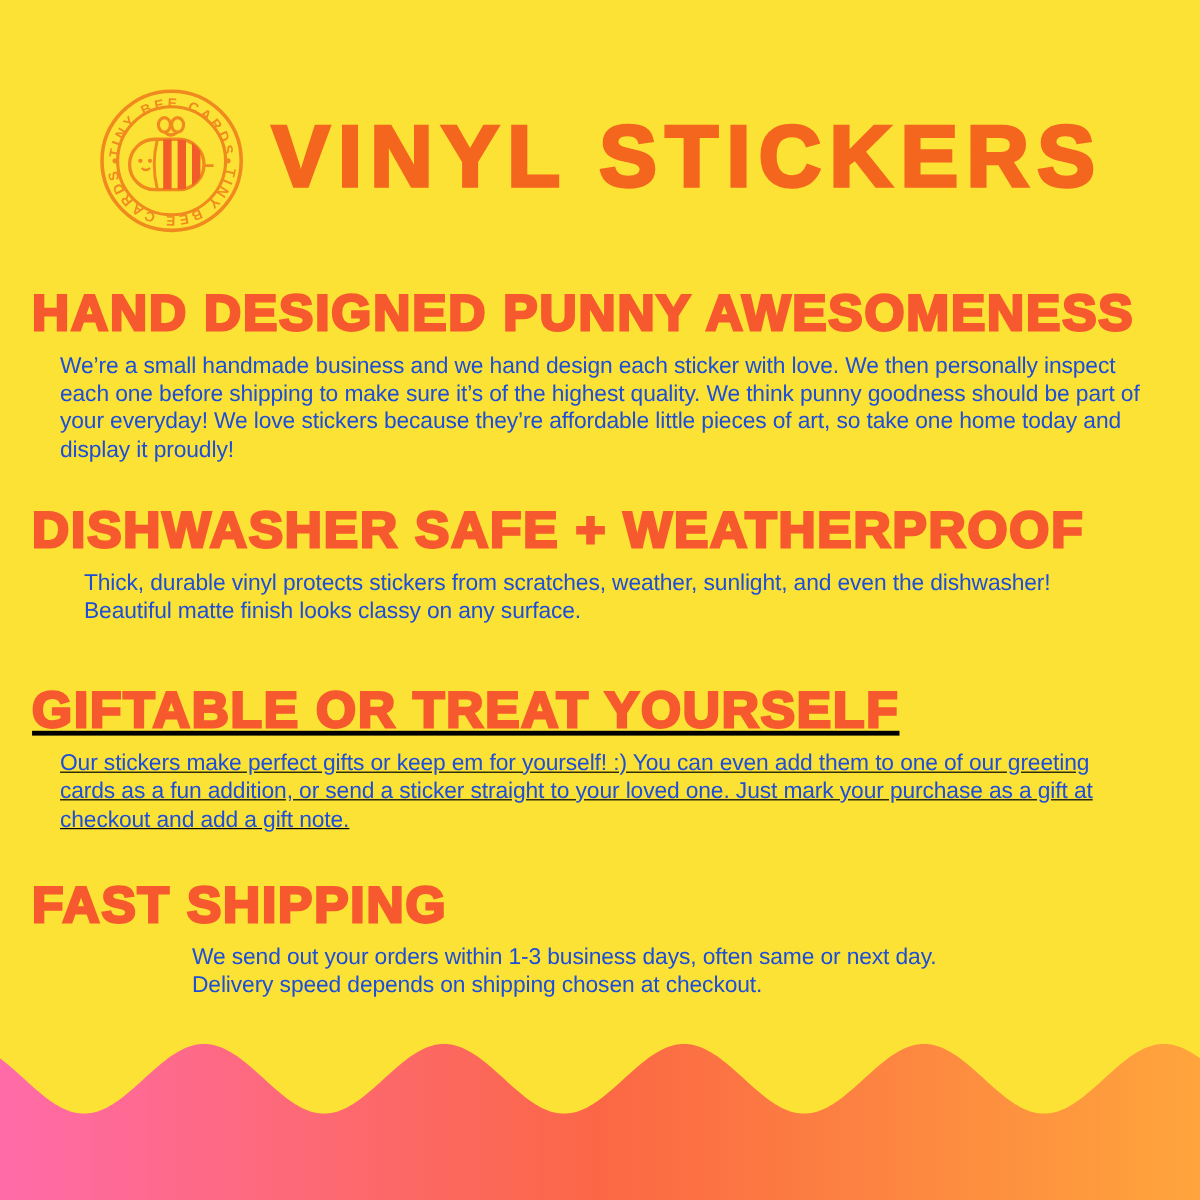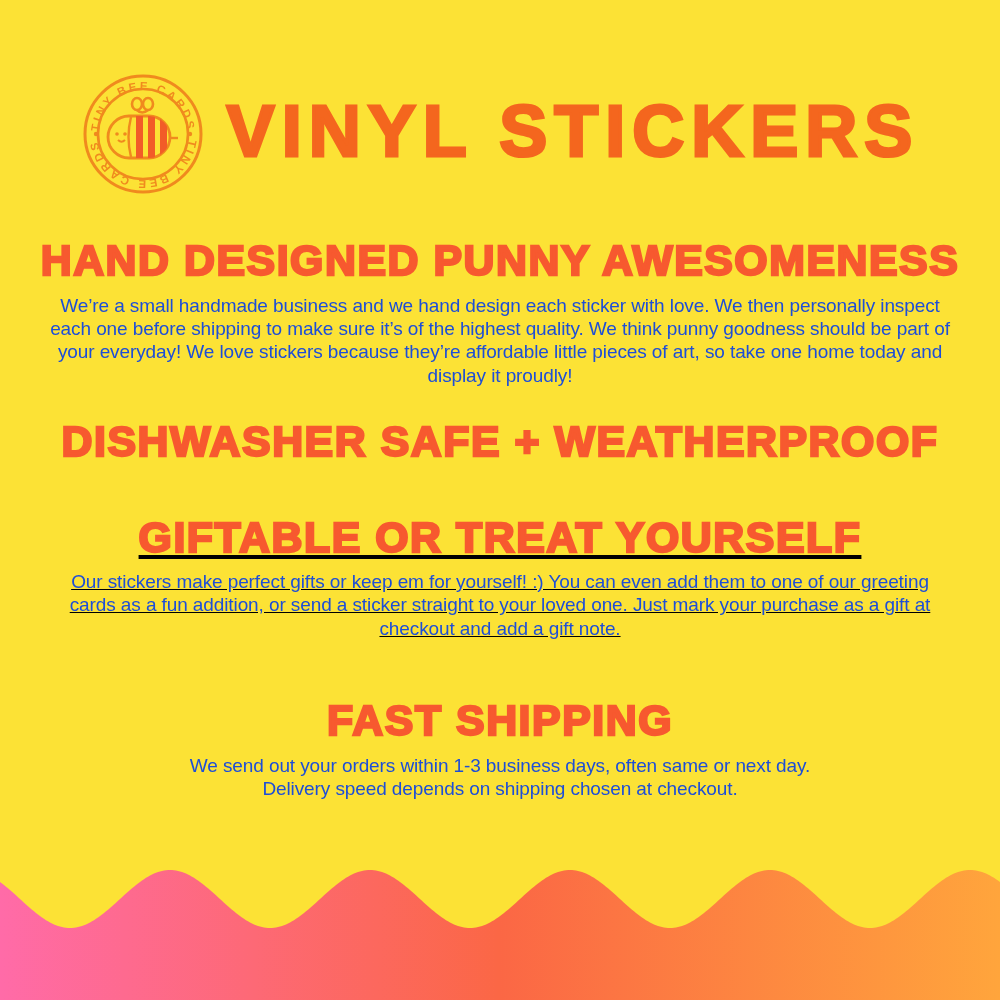--- a/index.html
+++ b/index.html
@@ -27,21 +27,21 @@
     letter-spacing:7px;
     color:#F4661E;
     line-height:1;
     white-space:nowrap;
     -webkit-text-stroke:3px #F4661E;
     padding-bottom:6px;
   }
 
   
   .sections { margin-top:40px; padding:0 36px; }
-  .section { text-align:center; margin-bottom:30px; }
+  .section { margin-bottom:30px; }
   .section:last-child { margin-bottom:0; }
 
   .section-heading {
     color:#F7592F;
     font-size:42px;
     font-weight:700;
     letter-spacing:1.5px;
     line-height:1.18;
     -webkit-text-stroke:2.4px #F7592F;
     margin-bottom:8px;
@@ -54,21 +54,21 @@
     line-height:1.23;
     letter-spacing:-0.1px;
     max-width:900px;
     margin:0 auto;
   }
 
   
   .sec-0 { margin-top:6px; }
   .sec-1 { margin-top:28px; }
   .sec-2 { margin-top:46px;text-decoration:underline; }
-  .sec-3 { margin-top:56px; }
+  .sec-3 { margin-top:34px; }
 
   
   .wave-wrap {
     position:absolute;
     left:0; bottom:0;
     width:1000px; height:150px;
     line-height:0;
   }
   .wave-wrap svg { display:block; width:1000px; height:150px; }
 </style>
@@ -129,20 +129,21 @@
 
 <div class="sections">
 
   <div class="section sec-0">
     <div class="section-heading">HAND DESIGNED PUNNY AWESOMENESS</div>
     <div class="section-body">We’re a small handmade business and we hand design each sticker with love. We then personally inspect each one before shipping to make sure it’s of the highest quality. We think punny goodness should be part of your everyday! We love stickers because they’re affordable little pieces of art, so take one home today and display it proudly!</div>
   </div>
 
   <div class="section sec-1">
     <div class="section-heading">DISHWASHER SAFE + WEATHERPROOF</div>
+    <div class="section-body" style="max-width:860px">Thick, durable vinyl protects stickers from scratches, weather, sunlight, and even the dishwasher! Beautiful matte finish looks classy on any surface.</div>
   </div>
 
   <div class="section sec-2">
     <div class="section-heading">GIFTABLE OR TREAT YOURSELF</div>
     <div class="section-body">Our stickers make perfect gifts or keep em for yourself! :) You can even add them to one of our greeting cards as a fun addition, or send a sticker straight to your loved one. Just mark your purchase as a gift at checkout and add a gift note.</div>
   </div>
 
   <div class="section sec-3">
     <div class="section-heading">FAST SHIPPING</div>
     <div class="section-body" style="max-width:680px">We send out your orders within 1-3 business days, often same or next day. Delivery speed depends on shipping chosen at checkout.</div>

